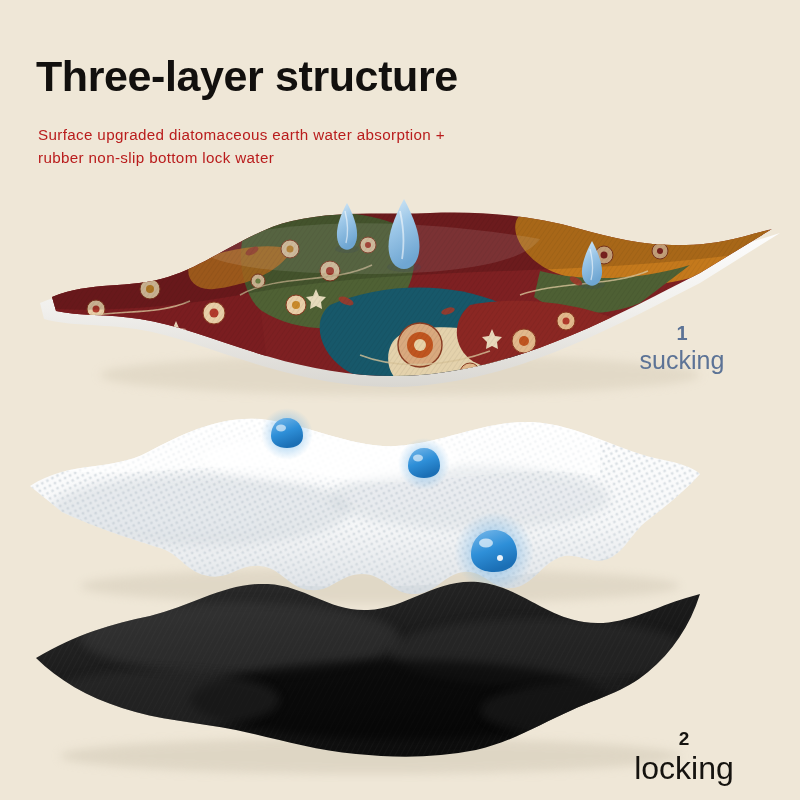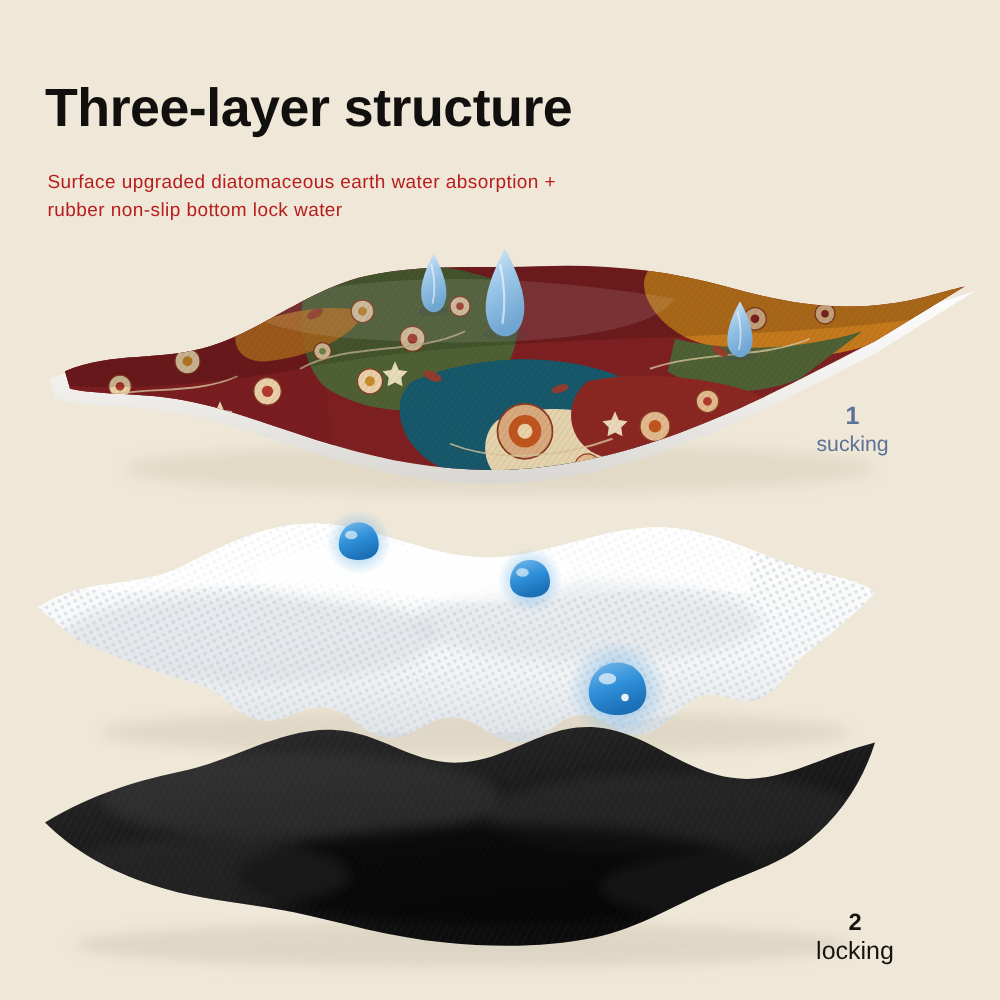--- a/index.html
+++ b/index.html
@@ -5,43 +5,43 @@
   html,body{margin:0;padding:0;}
   body{
     width:800px;height:800px;overflow:hidden;
     background:#EFE7D7;
     font-family:"Liberation Sans", sans-serif;
     position:relative;
   }
   .stage{position:absolute;inset:0;width:800px;height:800px;overflow:hidden;}
 
   
-  .header{position:absolute;left:36px;top:66px;width:620px;}
+  .header{position:absolute;left:36px;top:55px;width:620px;}
   .title{
     font-size:43px;line-height:1.0;font-weight:700;color:#12100E;
     letter-spacing:-0.4px;margin:0;
   }
   .subtitle{
     margin:26px 0 0 2px;font-size:15.2px;line-height:1.48;
     color:#b91c1c;letter-spacing:0.35px;font-weight:400;
     max-width:430px;
   }
 
   
   .layer{position:absolute;}
   .layer svg{display:block;overflow:visible;}
 
   
   .callout{position:absolute;text-align:center;line-height:1.18;}
   .callout .num{display:block;font-size:20px;font-weight:600;}
-  .callout .cap{display:block;font-size:17px;font-weight:400;}
+  .callout .cap{display:block;font-size:25px;font-weight:400;}
   .callout-1{left:612px;top:322px;width:140px;color:#5C7396;}
   .callout-2{left:614px;top:728px;width:140px;color:#15130F;}
   .callout-2 .num{font-weight:700;font-size:19px;}
-  .callout-2 .cap{font-size:20px;}
+  .callout-2 .cap{font-size:32px;}
 </style>
 </head>
 <body>
 
 <div class="stage">
 
   <div class="header">
     <h1 class="title">Three-layer structure</h1>
     <p class="subtitle">Surface upgraded diatomaceous earth water absorption + rubber non-slip bottom lock water</p>
   </div>

